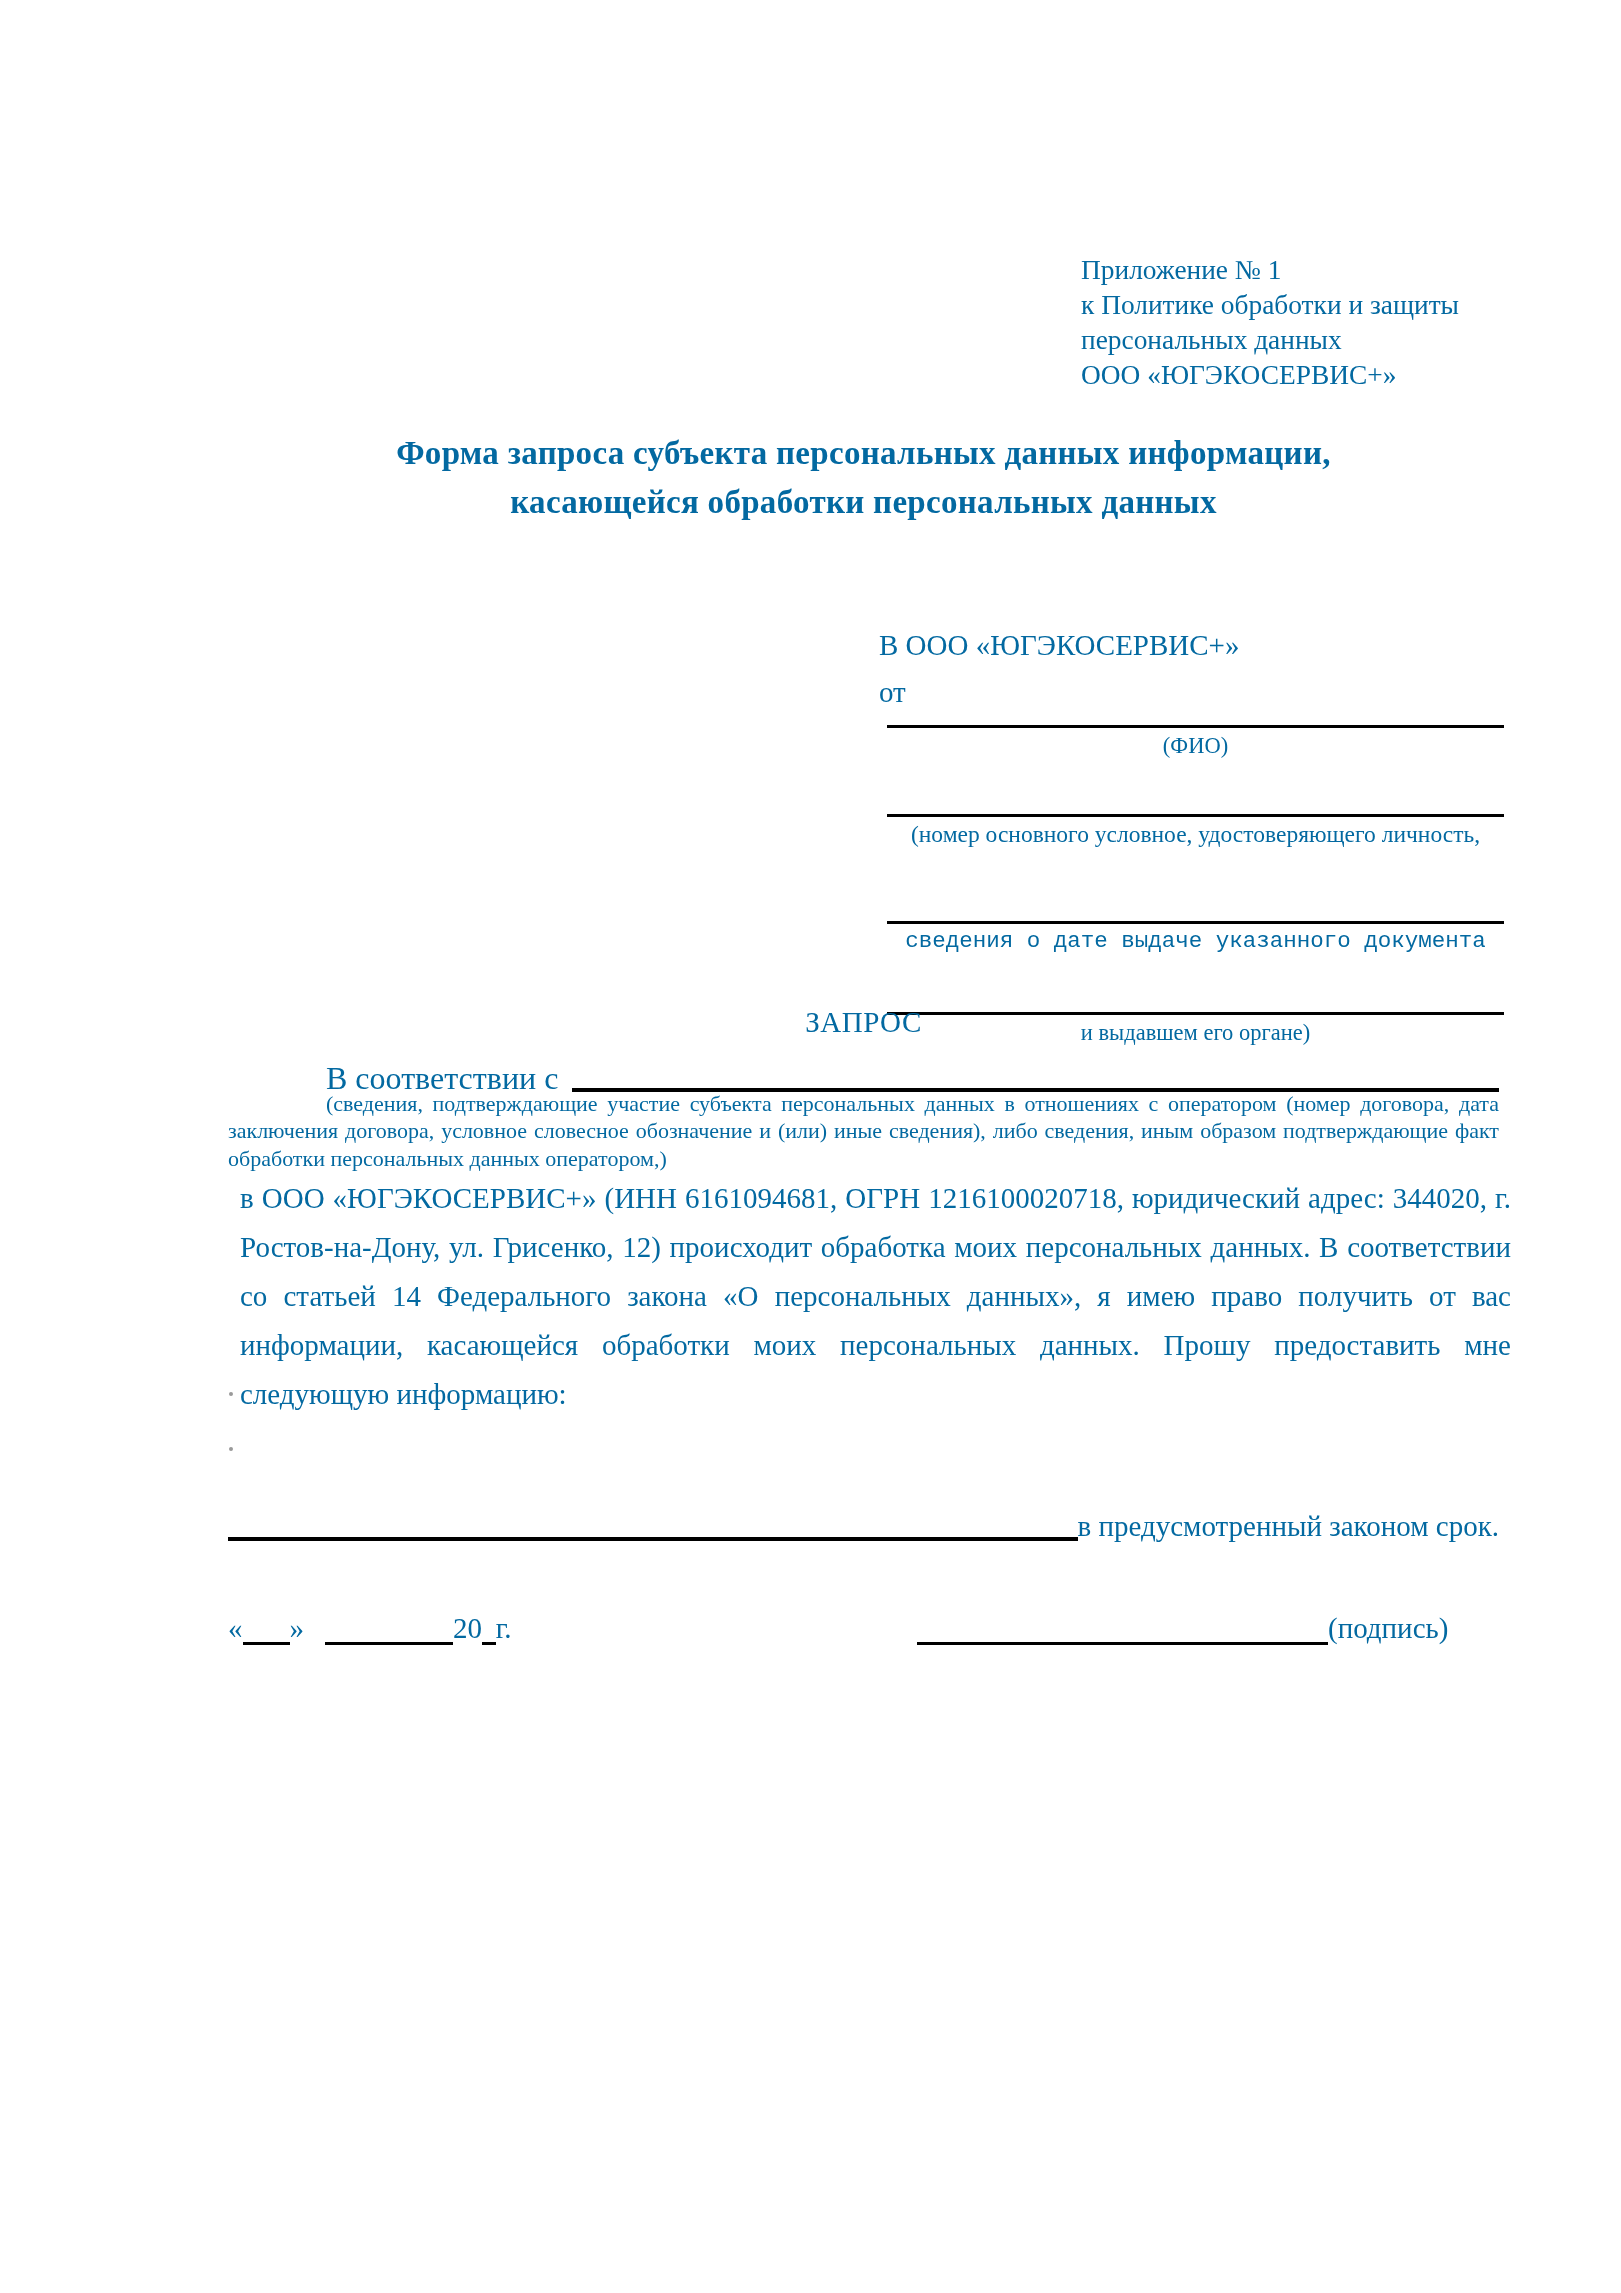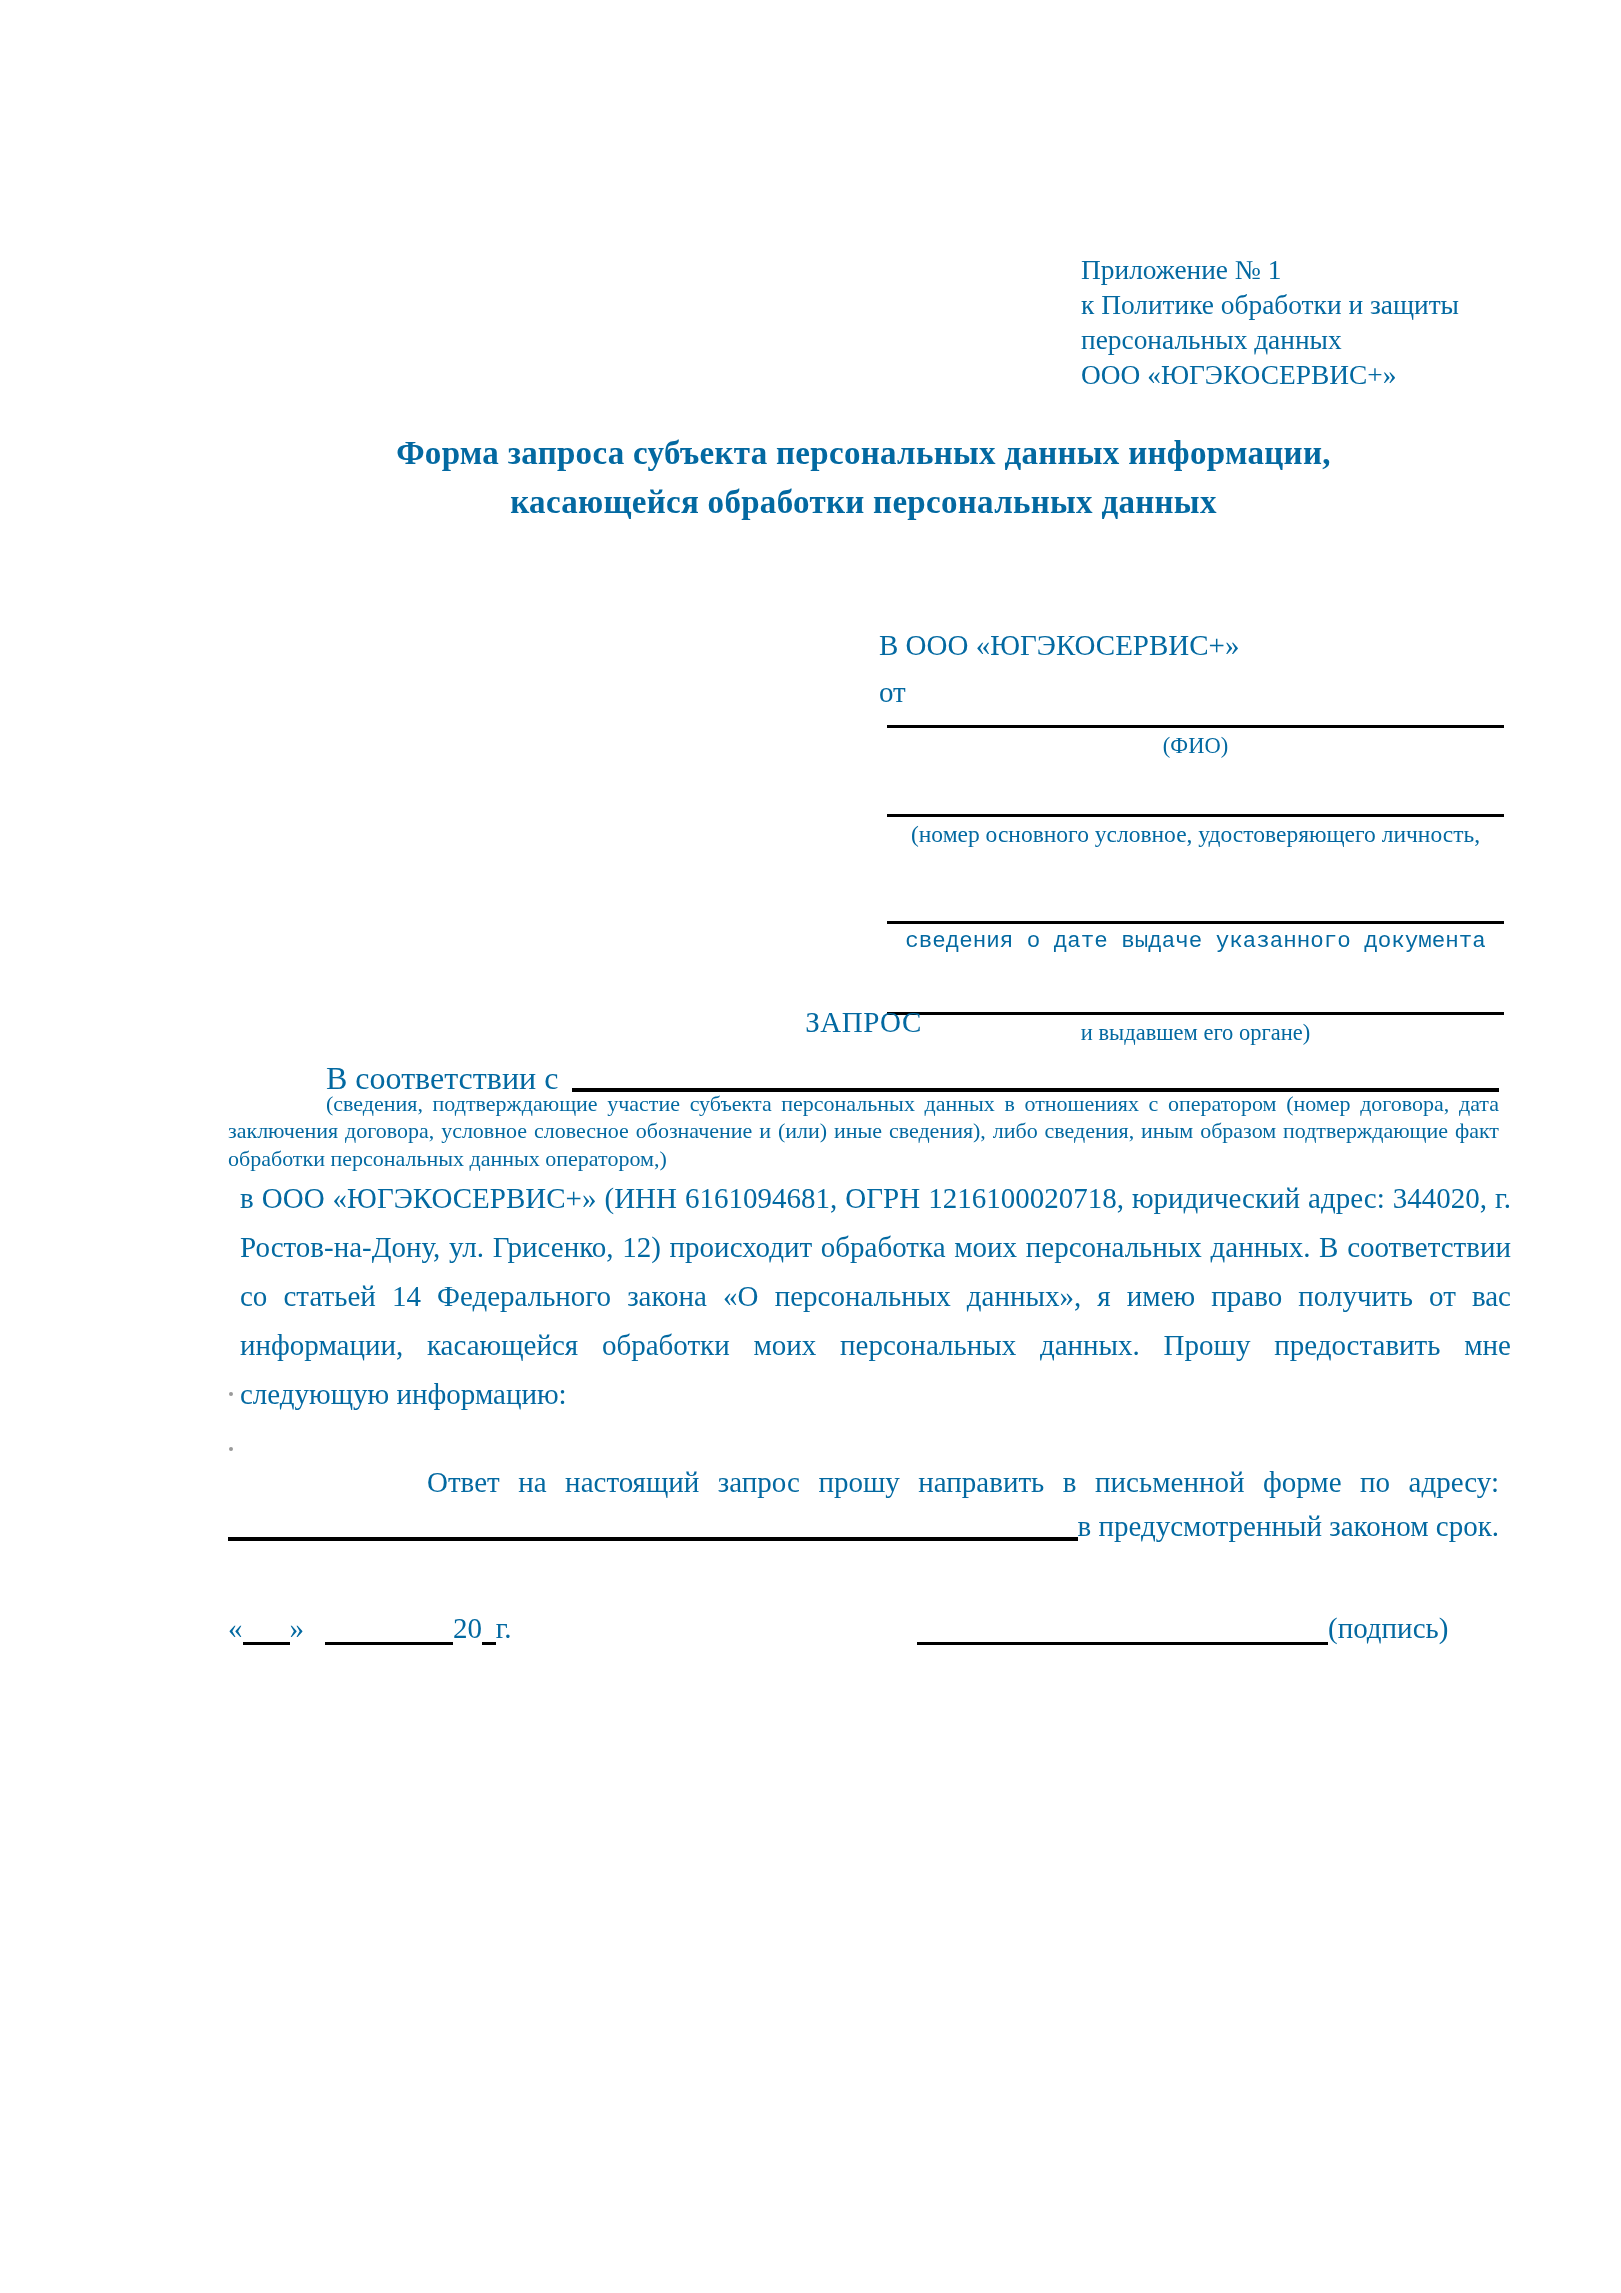--- a/index.html
+++ b/index.html
@@ -124,21 +124,20 @@
     <span class="fill"></span>
   </div>
 
   <div class="abs note">(сведения, подтверждающие участие субъекта персональных данных в отношениях с оператором (номер договора, дата заключения договора, условное словесное обозначение и (или) иные сведения), либо сведения, иным образом подтверждающие факт обработки персональных данных оператором,)</div>
 
   <div class="abs body-par">в ООО «ЮГЭКОСЕРВИС+» (ИНН 6161094681, ОГРН 1216100020718, юридический адрес: 344020, г. Ростов-на-Дону, ул. Грисенко, 12) происходит обработка моих персональных данных. В соответствии со статьей 14 Федерального закона «О персональных данных», я имею право получить от вас информации, касающейся обработки моих персональных данных. Прошу предоставить мне следующую информацию:</div>
 
   <div class="abs dot dot1"></div>
   <div class="abs dot dot2"></div>
 
-  <div class="abs answer1">Ответ на настоящий запрос прошу направить в письменной форме по адресу:</div>
   <div class="abs answer2">
     <span class="fill"></span>
     <span class="txt">в предусмотренный законом срок.</span>
   </div>
 
   <div class="abs footer-date">
     <span>«</span><span class="u u-day"></span><span>»</span>
     <span class="gap"></span><span class="u u-month"></span><span>20</span><span class="u u-year"></span><span>г.</span>
   </div>
 

